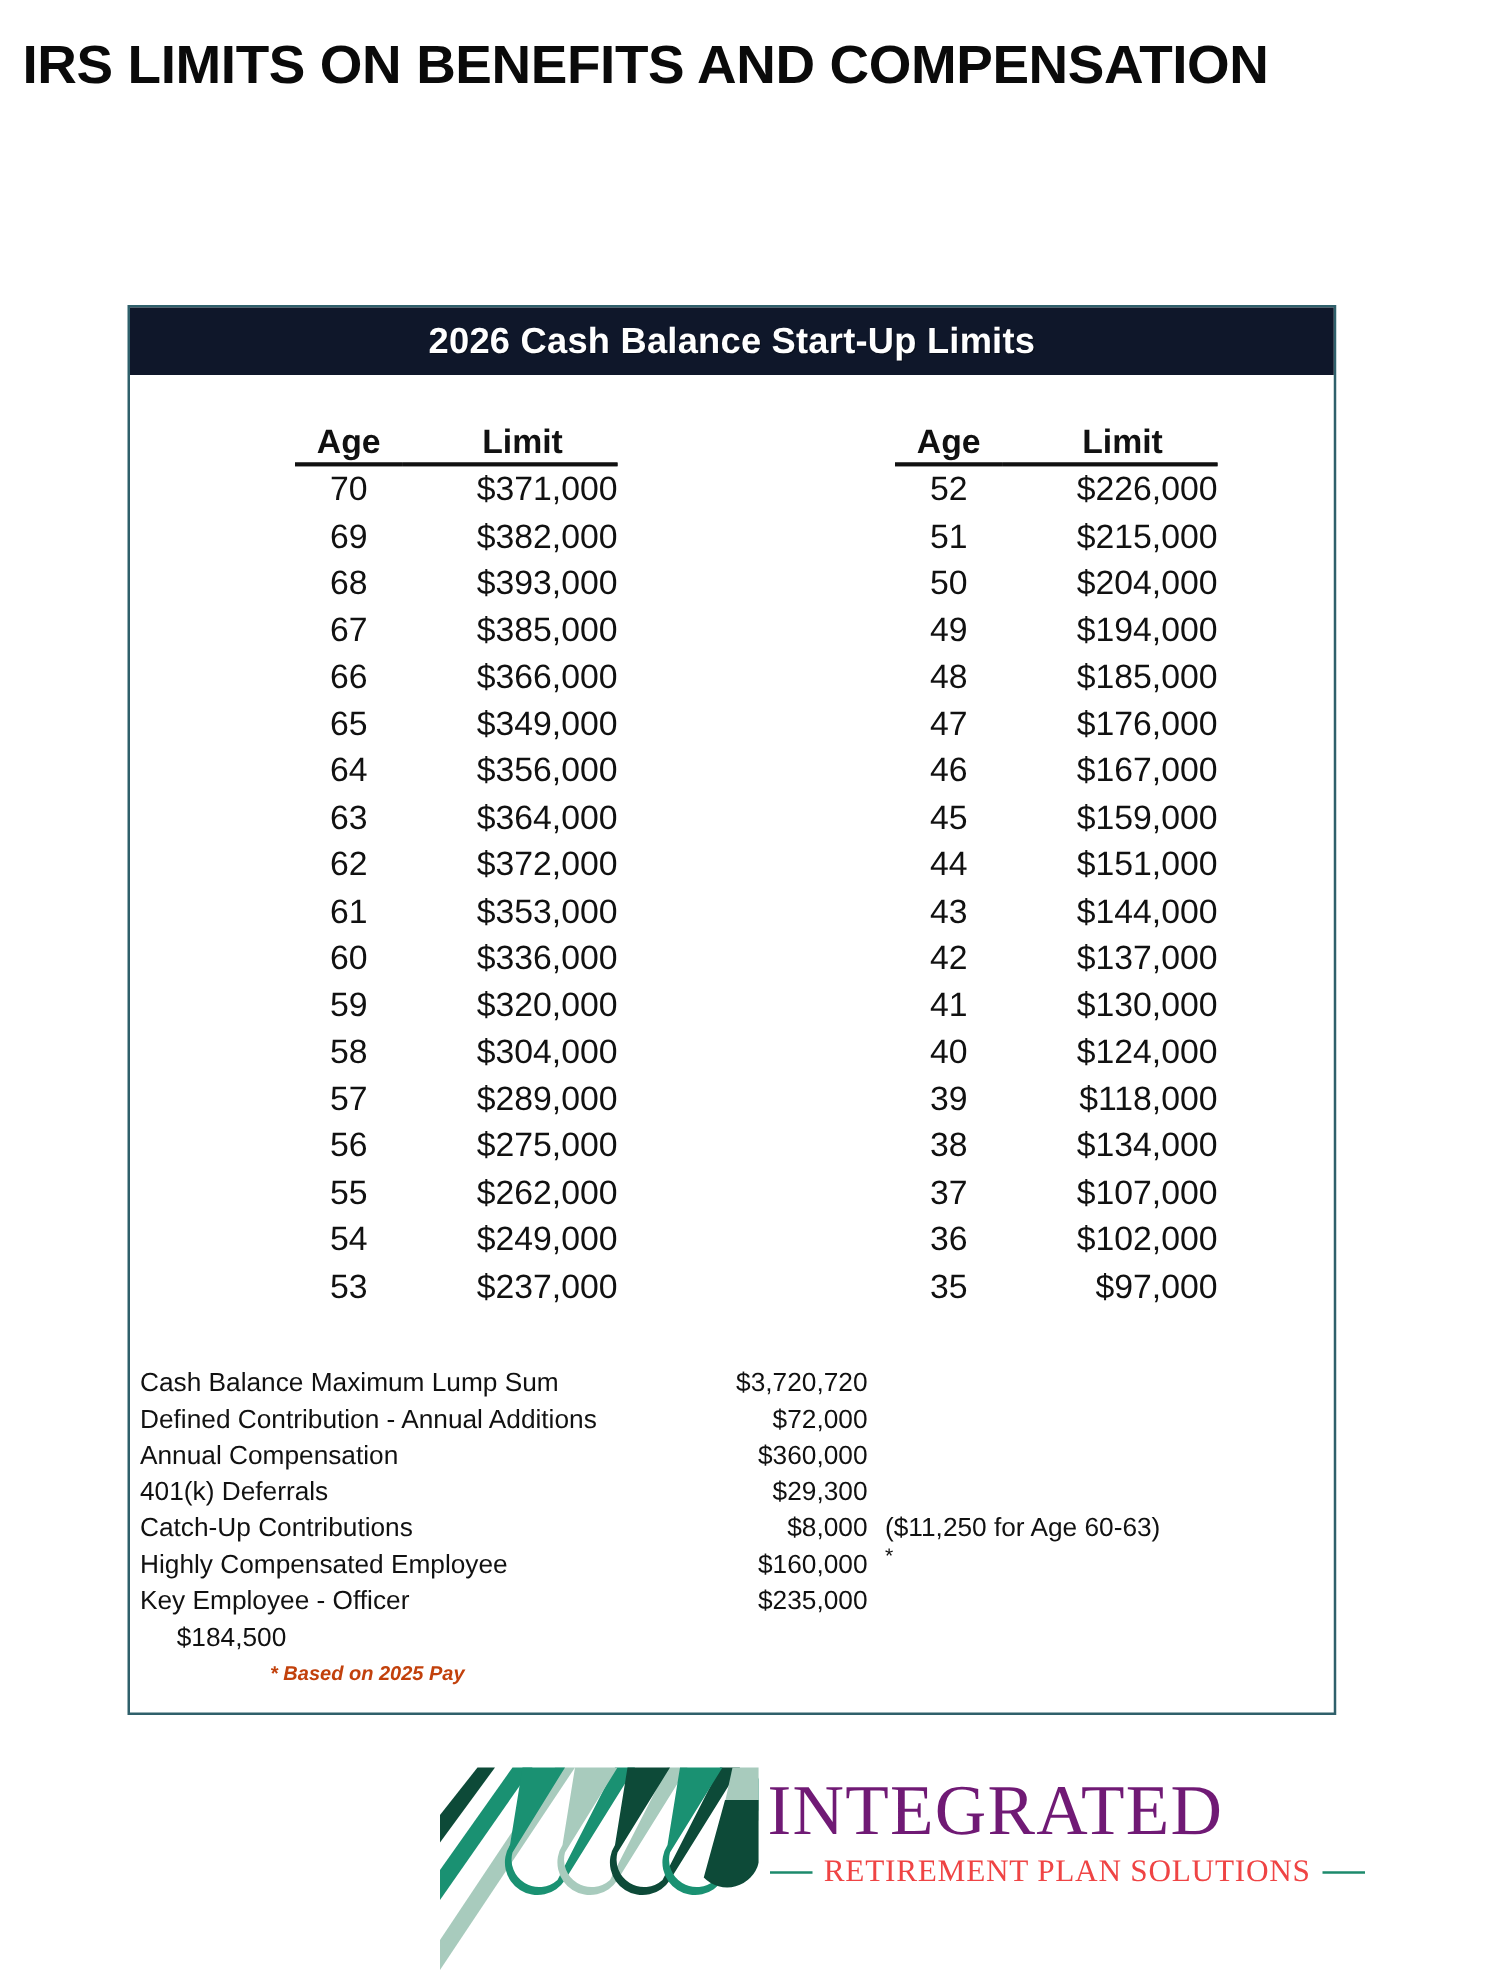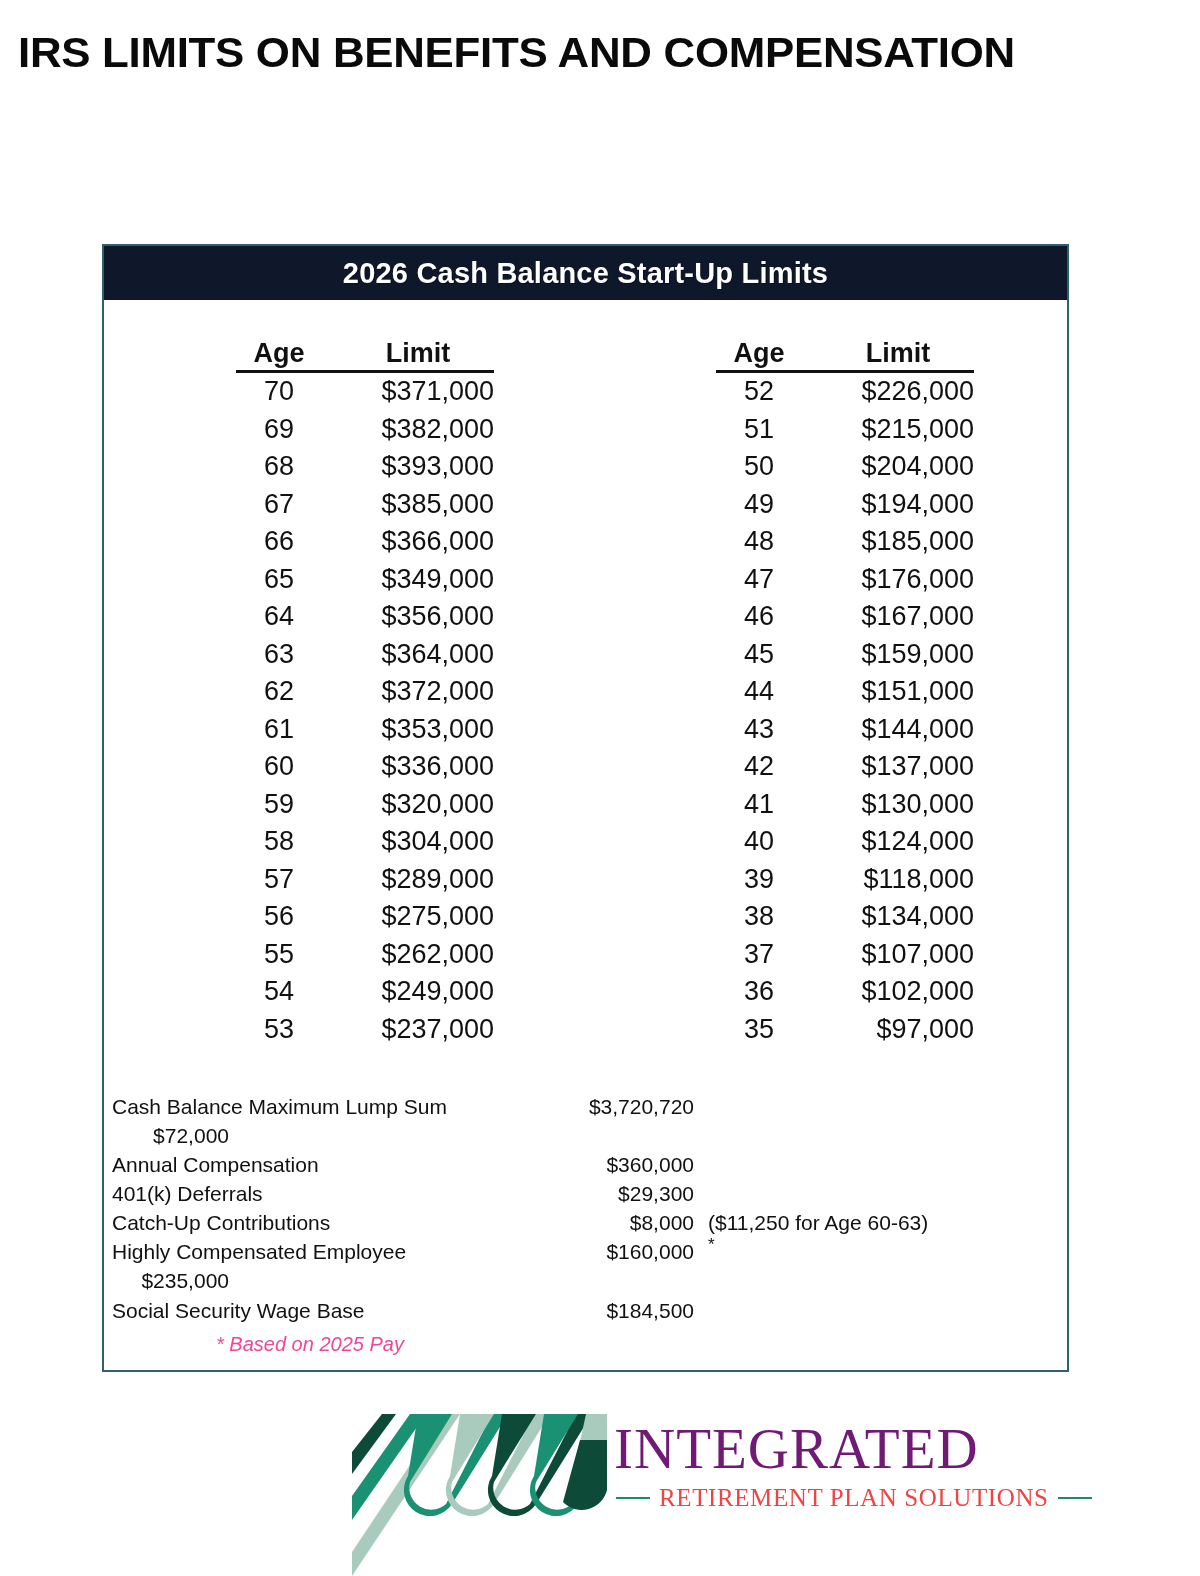--- a/index.html
+++ b/index.html
@@ -106,24 +106,25 @@
     white-space: nowrap;
   }
   .sum-label { width: 465px; flex: 0 0 465px; }
   .sum-value { width: 117px; flex: 0 0 117px; text-align: right; }
   .sum-note  { padding-left: 14px; }
   .sum-star  { padding-left: 14px; font-size: 17px; position: relative; top: -4px; }
 
   .footnote {
     padding-left: 104px;
     font-style: italic;
-    font-size: 20px;
+    font-size: 16px;
     line-height: 1.9;
-    color: #ec4899;
-    white-space: nowrap;
+    color: #c2410c;
+    white-space: nowrap;
+    font-weight: bold;
   }
 
   
   .logo {
     position: absolute;
     left: 352px;
     top: 1388px;
     width: 700px;
     height: 180px;
   }
@@ -345,20 +346,21 @@
 
     </div>
 
     <div class="summary">
       <div id="summary-body">
           <div class="summary-row">
             <span class="sum-label">Cash Balance Maximum Lump Sum</span>
             <span class="sum-value">$3,720,720</span>
           </div>
           <div class="summary-row">
+            <span class="sum-label">Defined Contribution - Annual Additions</span>
             <span class="sum-value">$72,000</span>
           </div>
           <div class="summary-row">
             <span class="sum-label">Annual Compensation</span>
             <span class="sum-value">$360,000</span>
           </div>
           <div class="summary-row">
             <span class="sum-label">401(k) Deferrals</span>
             <span class="sum-value">$29,300</span>
           </div>
@@ -366,24 +368,24 @@
             <span class="sum-label">Catch-Up Contributions</span>
             <span class="sum-value">$8,000</span>
             <span class="sum-note">($11,250 for Age 60-63)</span>
           </div>
           <div class="summary-row">
             <span class="sum-label">Highly Compensated Employee</span>
             <span class="sum-value">$160,000</span>
             <span class="sum-star">*</span>
           </div>
           <div class="summary-row">
+            <span class="sum-label">Key Employee - Officer</span>
             <span class="sum-value">$235,000</span>
           </div>
           <div class="summary-row">
-            <span class="sum-label">Social Security Wage Base</span>
             <span class="sum-value">$184,500</span>
           </div>
         </div>
       <div class="footnote">* Based on 2025 Pay</div>
     </div>
 
   </div>
 
   <div class="logo">
 

